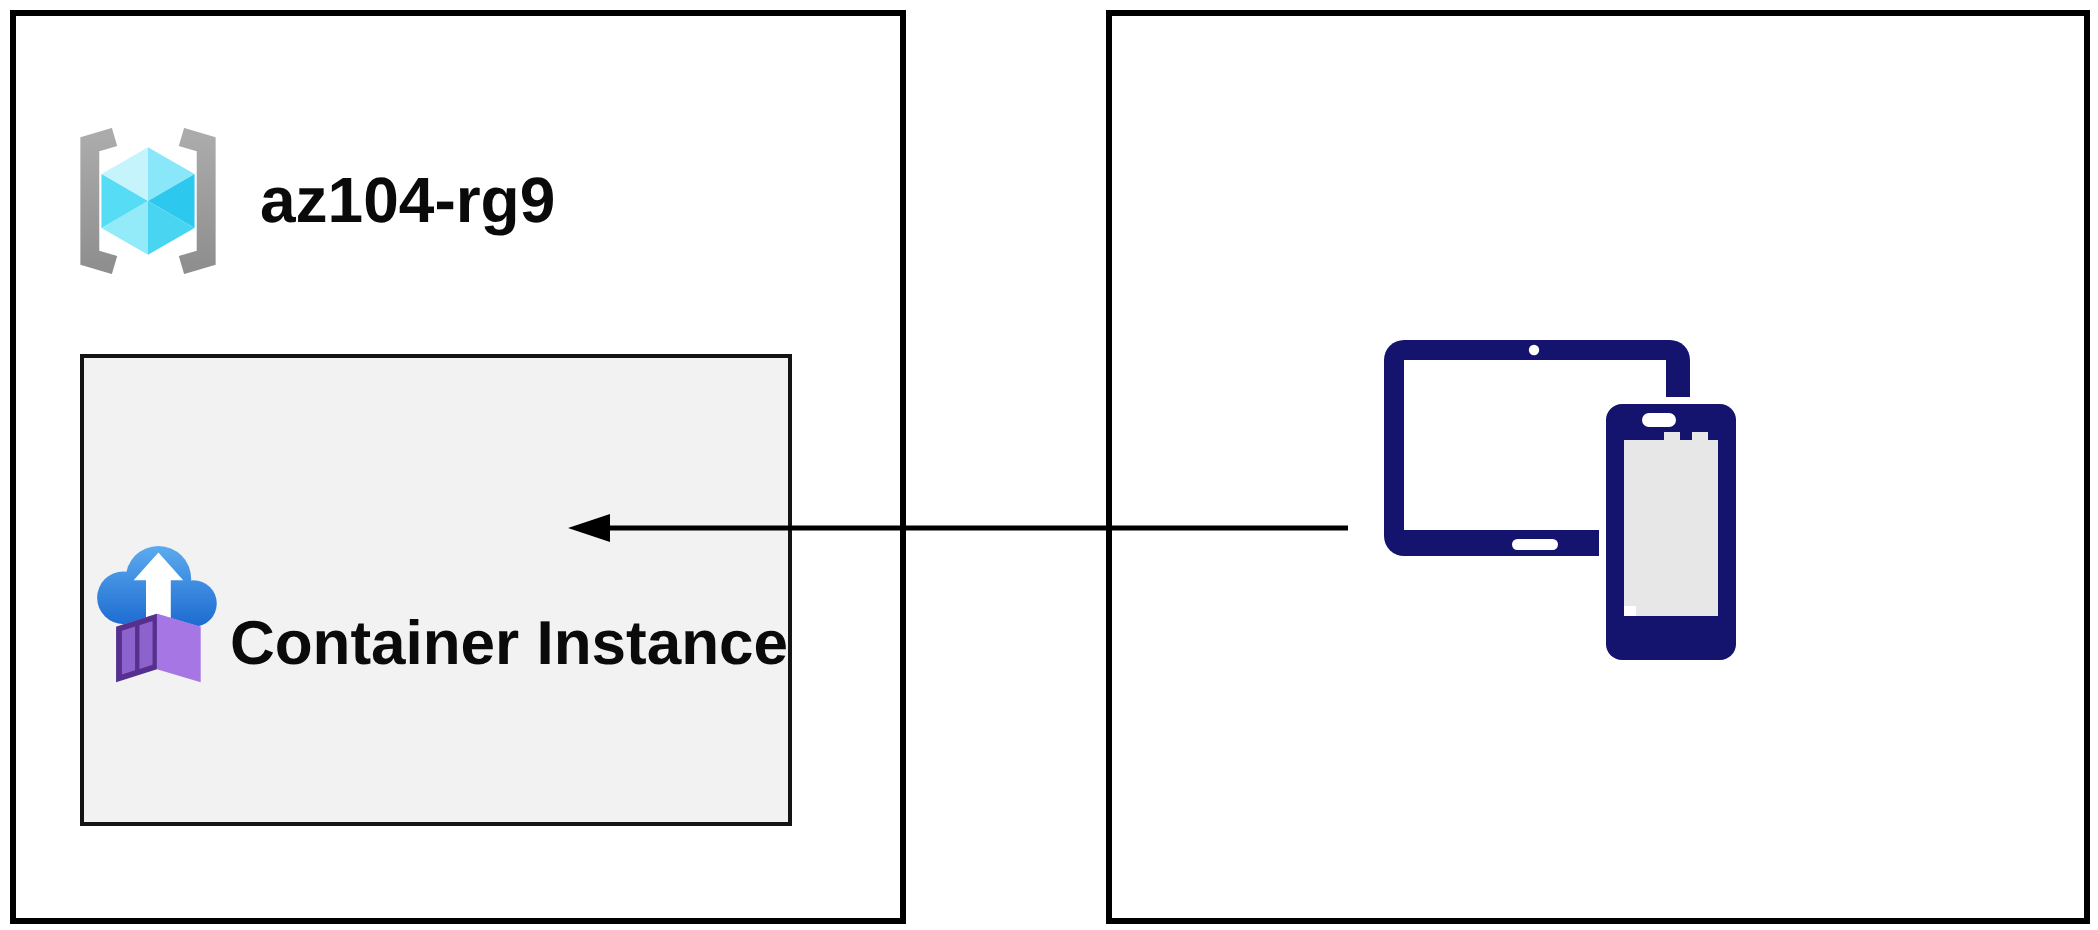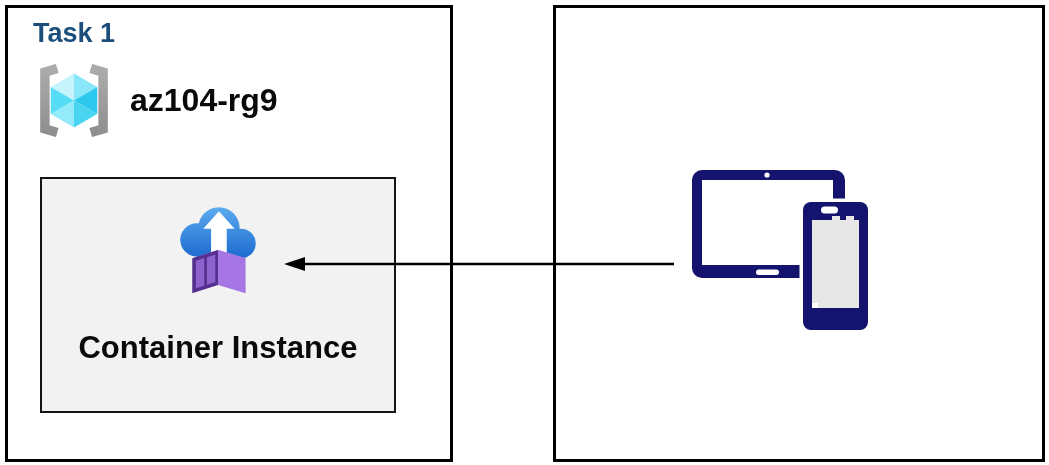--- a/index.html
+++ b/index.html
@@ -16,37 +16,36 @@
     position:absolute;top:10px;left:25px;margin:0;
     font-size:27px;font-weight:bold;color:#1C4E7C;letter-spacing:0;
   }
   .rg-row{
     position:absolute;left:26px;top:56px;display:flex;align-items:center;gap:16px;
   }
   .rg-name{font-size:32px;font-weight:bold;color:#0A0A0A;}
   .ci-box{
     position:absolute;left:32px;top:169px;width:356px;height:236px;
     background:#F2F2F2;border:2px solid #141414;box-sizing:border-box;
-    display:flex;flex-direction:column;align-items:center;padding-top:22px;
+    display:flex;flex-direction:row;align-items:center;padding-top:22px;
   }
   .ci-label{font-size:31px;font-weight:bold;color:#0A0A0A;margin-top:32px;white-space:nowrap;}
   .devices{position:absolute;left:134px;top:160px;}
   .test-label{
     position:absolute;left:28px;top:342px;width:400px;text-align:center;
     font-size:30px;font-weight:bold;color:#0A0A0A;white-space:nowrap;
   }
   .arrow-svg{position:absolute;left:280px;top:251px;z-index:5;}
 </style>
 </head>
 <body>
 
 <div class="canvas">
 
   <section class="task-box task1">
-    <h2 class="task-title">Task 1</h2>
 
     <div class="rg-row">
       <svg width="80" height="73" viewBox="0 0 110 100">
         <defs>
           <linearGradient id="brk" x1="0" y1="0" x2="0" y2="1">
             <stop offset="0" stop-color="#ABABAB"></stop>
             <stop offset="1" stop-color="#8F8F8F"></stop>
           </linearGradient>
         </defs>
         <path d="M32,6 L15,11 L15,89 L32,94" fill="none" stroke="url(#brk)" stroke-width="13"></path>

